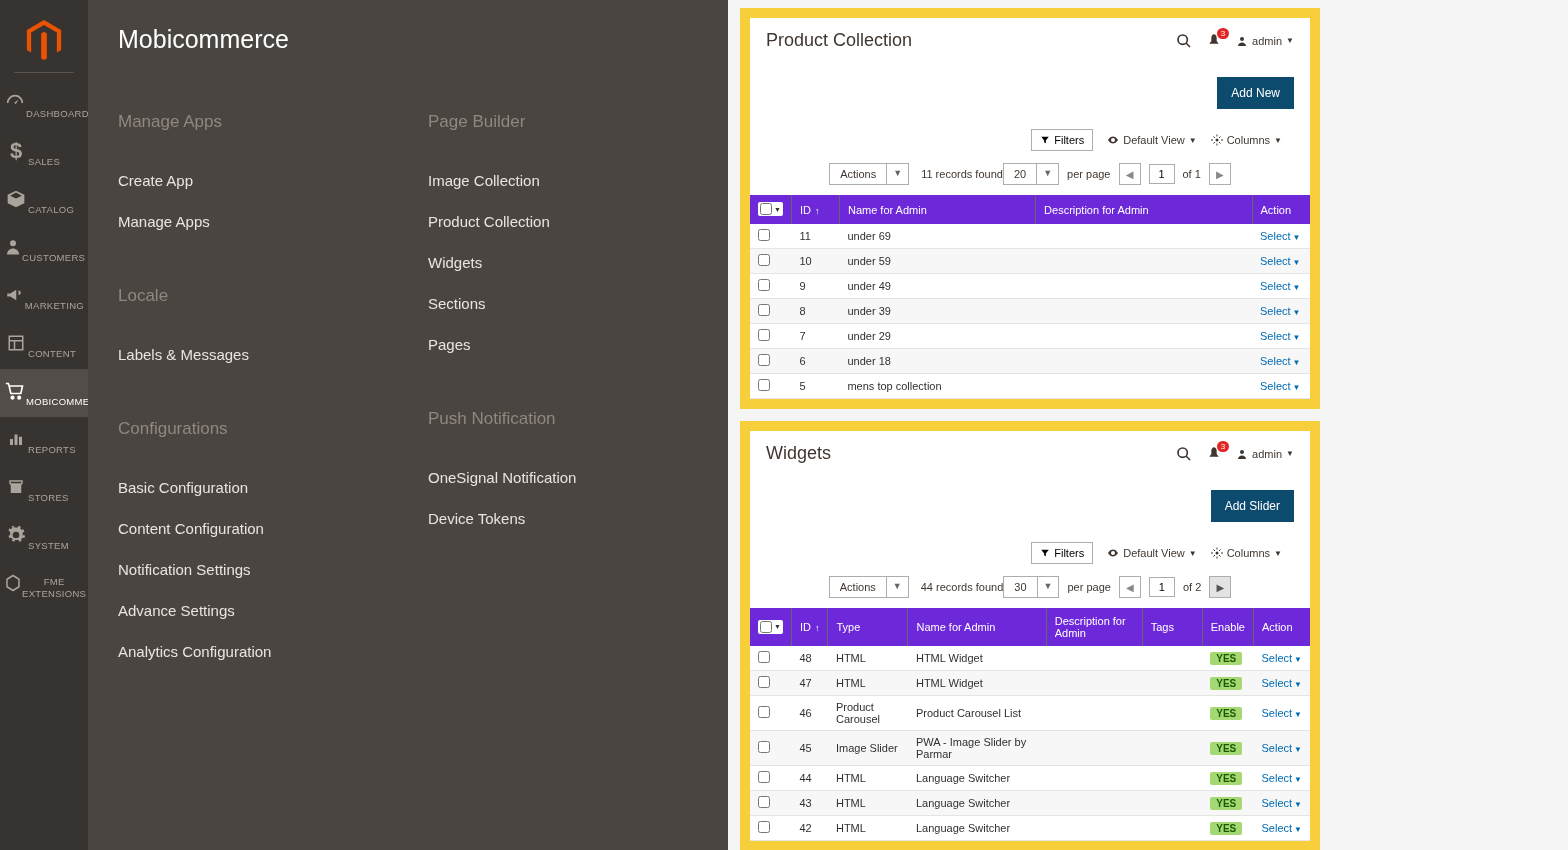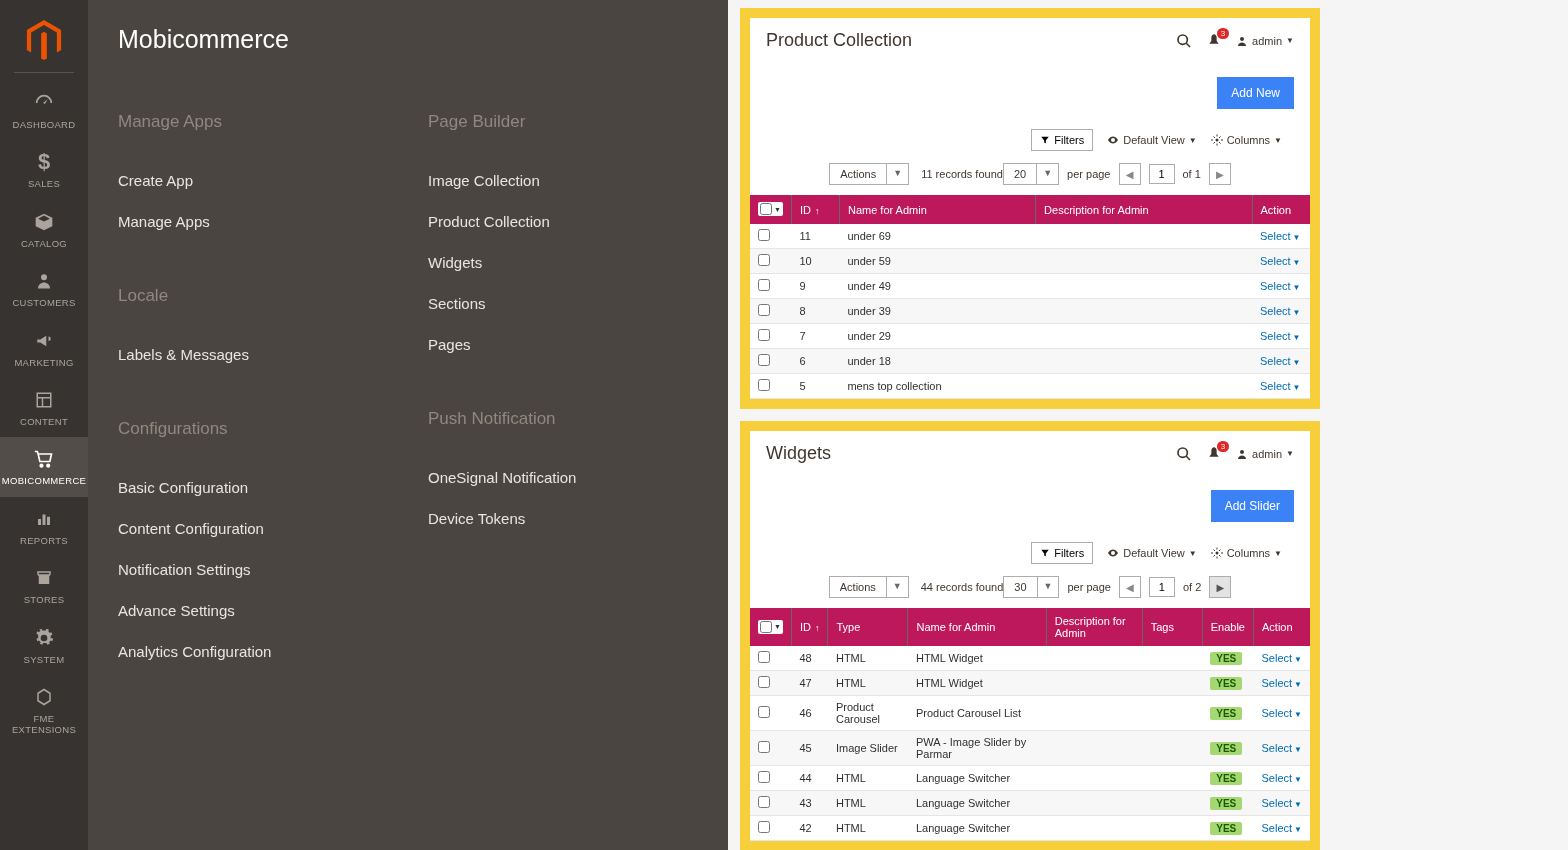--- a/index.html
+++ b/index.html
@@ -2,21 +2,21 @@
 <html><head>
 <meta charset="utf-8">
 <style>
 * { margin: 0; padding: 0; box-sizing: border-box; font-family: 'Helvetica Neue', Arial, sans-serif; }
 body { background: #f5f5f5; width: 1568px; height: 850px; overflow: hidden; position: relative; }
 
 
 .sidebar { position: absolute; left: 0; top: 0; width: 88px; height: 850px; background: #373330; display: flex; flex-direction: column; align-items: center; padding-top: 12px; }
 .logo { width: 40px; height: 40px; margin: 8px 0 6px; display:flex; align-items:center; justify-content:center; }
 .sidebar-divider { width: 60px; height: 1px; background: #5a524c; margin: 6px 0 8px; }
-.nav-item { width: 88px; padding: 10px 4px; display: flex; flex-direction: column; align-items: center; color: #aaa49c; cursor: pointer; font-size: 10px; text-align:center; }
+.nav-item { width: 88px; padding: 10px 4px; display: flex; align-items: flex-end; color: #aaa49c; cursor: pointer; font-size: 10px; text-align:center; }
 .nav-item.active { background: #524d49; color: #fff; }
 .nav-icon { width: 24px; height: 24px; margin-bottom: 4px; display:flex; align-items:center; justify-content:center; font-size:20px; }
 .nav-label { font-size: 9.5px; letter-spacing: 0.3px; line-height:1.2; }
 
 
 .submenu { position: absolute; left: 88px; top: 0; width: 640px; height: 850px; background: #4a4540; padding: 25px 30px; }
 .submenu-title { color: #fff; font-size: 25px; font-weight: 400; margin-bottom: 50px; }
 .submenu-cols { display: flex; gap: 40px; }
 .submenu-col { flex: 1; }
 .submenu-heading { color: #8f887f; font-size: 17px; font-weight: 400; margin-bottom: 28px; margin-top: 8px; }
@@ -28,40 +28,40 @@
 .panel-wrap:first-child { margin-top: 8px; }
 .panel { background: #fff; }
 .panel-header { display: flex; align-items: center; justify-content: space-between; padding: 12px 16px; }
 .panel-title { font-size: 18px; color: #41362f; font-weight: 400; }
 .panel-header-right { display: flex; align-items: center; gap: 14px; }
 .header-icon { width: 16px; height: 16px; color: #41362f; cursor:pointer; position:relative; }
 .badge-wrap { position: relative; }
 .badge { position: absolute; top: -5px; right: -7px; background: #e22626; color: #fff; font-size: 8px; border-radius: 8px; padding: 1px 4px; }
 .admin-label { font-size: 11px; color: #41362f; display:flex; align-items:center; gap:4px; cursor:pointer; }
 
-.primary-btn { background: #3b82f6; color: #fff; border: none; padding: 9px 14px; font-size: 12px; cursor: pointer; margin: 14px 16px; float:right; }
+.primary-btn { background: #0c4a6e; color: #fff; border: none; padding: 9px 14px; font-size: 12px; cursor: pointer; margin: 14px 16px; float:right; }
 .clear { clear: both; }
 
 .toolbar-row { display: flex; align-items: center; justify-content: flex-end; gap: 14px; padding: 6px 28px; font-size: 11px; color: #41362f; }
 .toolbar-btn { border: 1px solid #adadad; background: #fff; padding: 4px 8px; font-size: 11px; display: inline-flex; align-items: center; gap: 4px; cursor:pointer; }
 .toolbar-link { display: inline-flex; align-items: center; gap: 4px; cursor:pointer; }
 
 .actions-row { display: flex; align-items: center; justify-content: center; padding: 6px 12px 10px 12px; font-size: 11px; color: #41362f; }
 .actions-left { display: flex; align-items: center; gap: 12px; }
 .dropdown-box { display: flex; }
 .dropdown-text { border: 1px solid #adadad; padding: 4px 10px; background:#fff; font-size:11px; }
 .dropdown-arrow { border: 1px solid #adadad; border-left:none; padding: 4px 6px; background:#fff; color:#666; font-size:9px; cursor:pointer; }
 .actions-right { display: flex; align-items: center; gap: 8px; }
 .page-input { width: 26px; text-align: center; border: 1px solid #adadad; padding: 3px 2px; font-size:11px; }
 .nav-btn { border: 1px solid #adadad; background: #fff; width: 22px; height: 22px; display:flex; align-items:center; justify-content:center; cursor:pointer; color:#888; font-size:10px; }
 .nav-btn.enabled { background: #e3e3e3; color:#555; }
 
 
 table { width: 100%; border-collapse: collapse; font-size: 11px; }
-thead th { background: #be185d; color: #fff; font-weight: 400; text-align: left; padding: 7px 8px; border-right: 1px solid #666; }
+thead th { background: #6d28d9; color: #fff; font-weight: 400; text-align: left; padding: 7px 8px; border-right: 1px solid #666; }
 thead th:last-child { border-right: none; }
 tbody td { padding: 5px 8px; border-bottom: 1px solid #e5e5e5; color: #303030; }
 tbody tr:nth-child(even) td { background: #f7f7f7; }
 tbody td.action-cell { color: #006bb4; cursor: pointer; }
 .action-cell .caret { font-size:8px; margin-left:2px;}
 .checkbox { width: 12px; height: 12px; }
 .yes-tag { background: #a5d873; color: #185b00; padding: 1px 6px; font-size: 10px; font-weight:bold; border-radius:2px; }
 .header-check { display:inline-flex; align-items:center; gap:2px; background:#fff; padding:1px 2px; border-radius:2px;}
 .sort-arrow { font-size:9px; margin-left:4px; }
 

